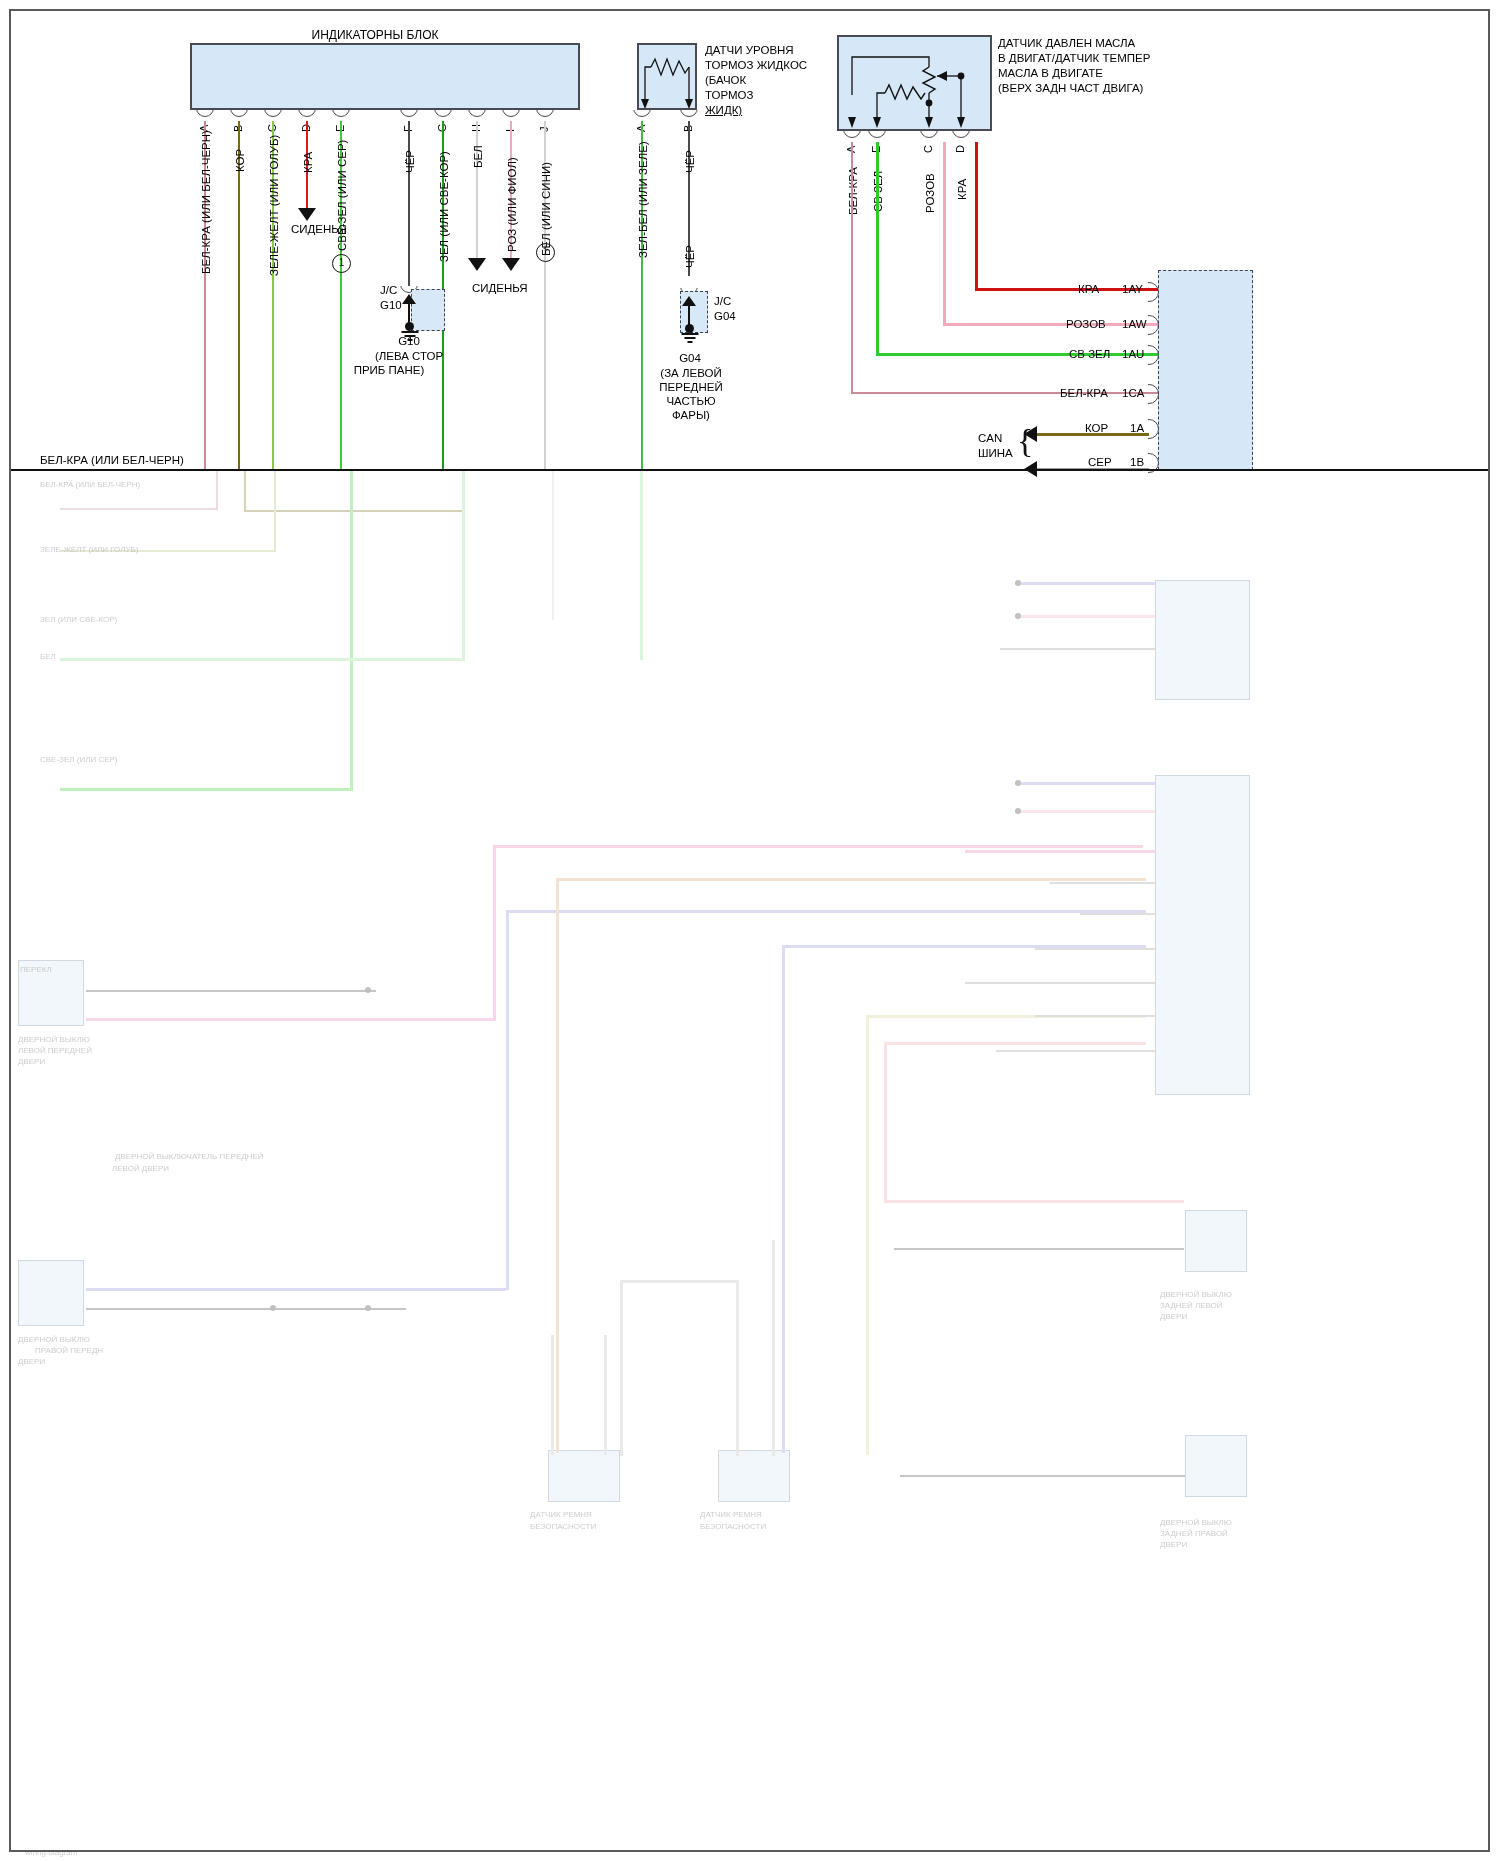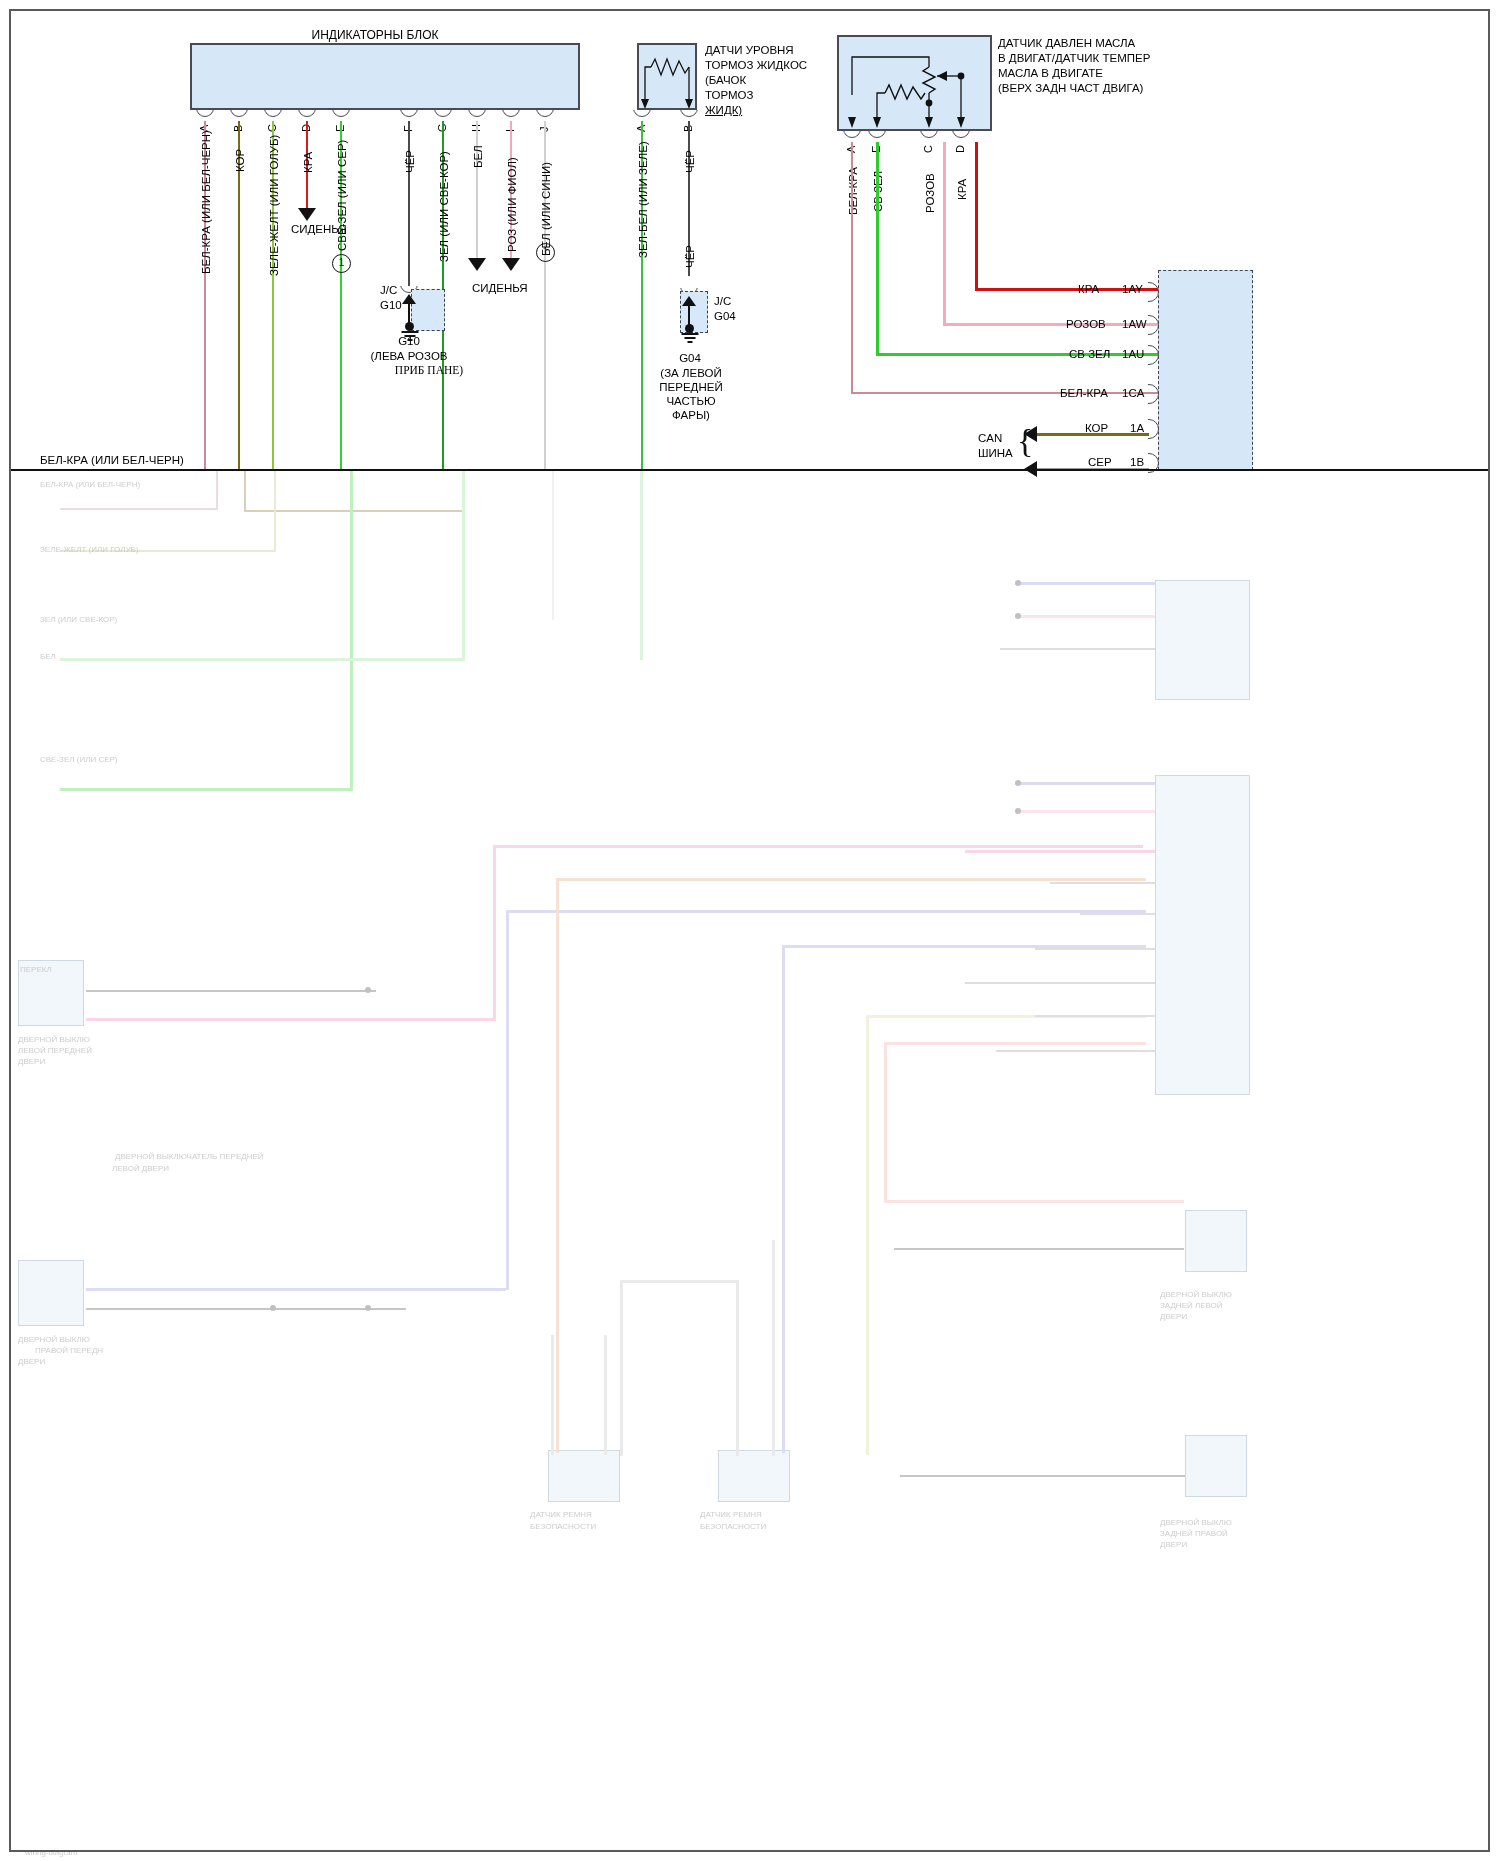--- a/index.html
+++ b/index.html
@@ -216,22 +216,22 @@
   <div class="seg-v" style="left:408px;top:296px;height:30px;background:#111;"></div>
   <div class="dot" style="left:405px;top:322px;"></div>
   <div class="gnd" style="left:409px;top:331px;width:1px;height:10px;">
     <i style="width:17px;top:0;"></i>
       <i style="width:11px;top:4px;"></i>
       <i style="width:5px;top:8px;"></i>
   </div>
   <div class="lbl" style="left:380px;top:283px;">J/C</div>
   <div class="lbl" style="left:380px;top:298px;">G10</div>
   <div class="lbl-c" style="left:378px;top:335px;width:62px;">G10</div>
-  <div class="lbl-c" style="left:368px;top:350px;width:82px;">(ЛЕВА РОЗОВ</div>
-  <div class="lbl-c" style="left:388px;top:364px;width:82px;font-family:Liberation Serif, serif;">ПРИБ ПАНЕ)</div>
+  <div class="lbl-c" style="left:368px;top:350px;width:82px;">(ЛЕВА СТОР</div>
+  <div class="lbl-c" style="left:348px;top:364px;width:82px;">ПРИБ ПАНЕ)</div>
 
   <div class="box" style="left:637px;top:43px;width:60px;height:67px;"></div>
 
   <svg style="position:absolute;left:637px;top:43px;" width="60" height="67" viewBox="0 0 60 67">
     <polyline points="8,42 8,24 14,24" fill="none" stroke="#111" stroke-width="1.3"></polyline>
     <polyline points="14,24 18,16 24,32 30,16 36,32 42,18 48,30 52,24" fill="none" stroke="#111" stroke-width="1.3"></polyline>
     <polyline points="52,24 52,42" fill="none" stroke="#111" stroke-width="1.3"></polyline>
     <polygon points="4,56 12,56 8,66" fill="#111"></polygon>
     <polygon points="48,56 56,56 52,66" fill="#111"></polygon>
     <line x1="8" y1="42" x2="8" y2="57" stroke="#111" stroke-width="1.3"></line>

